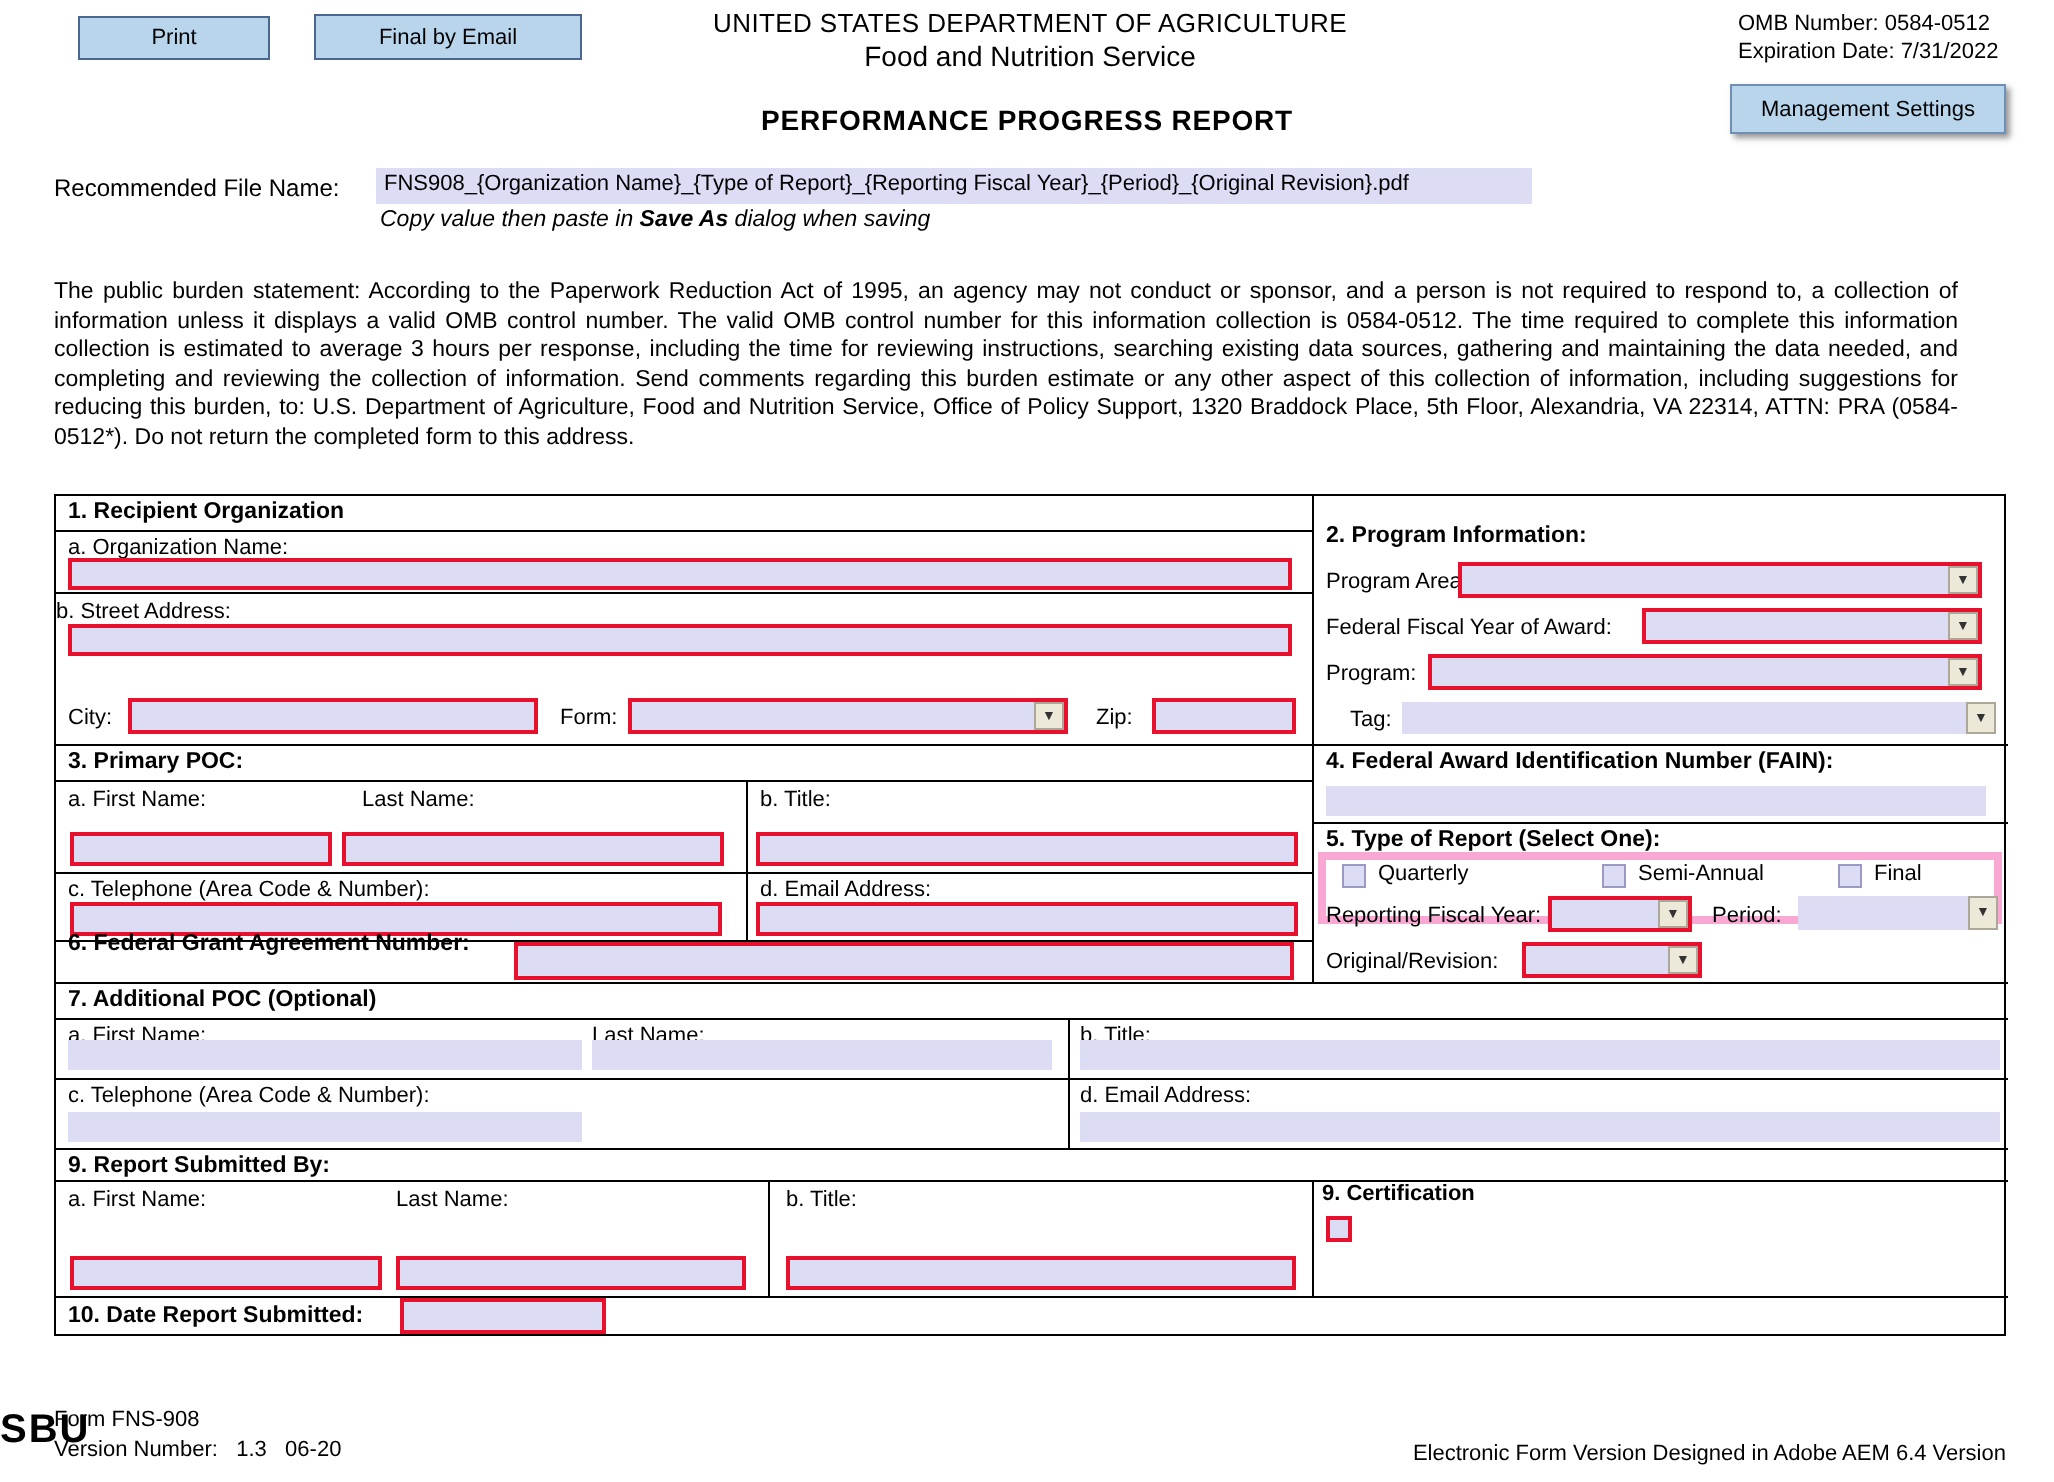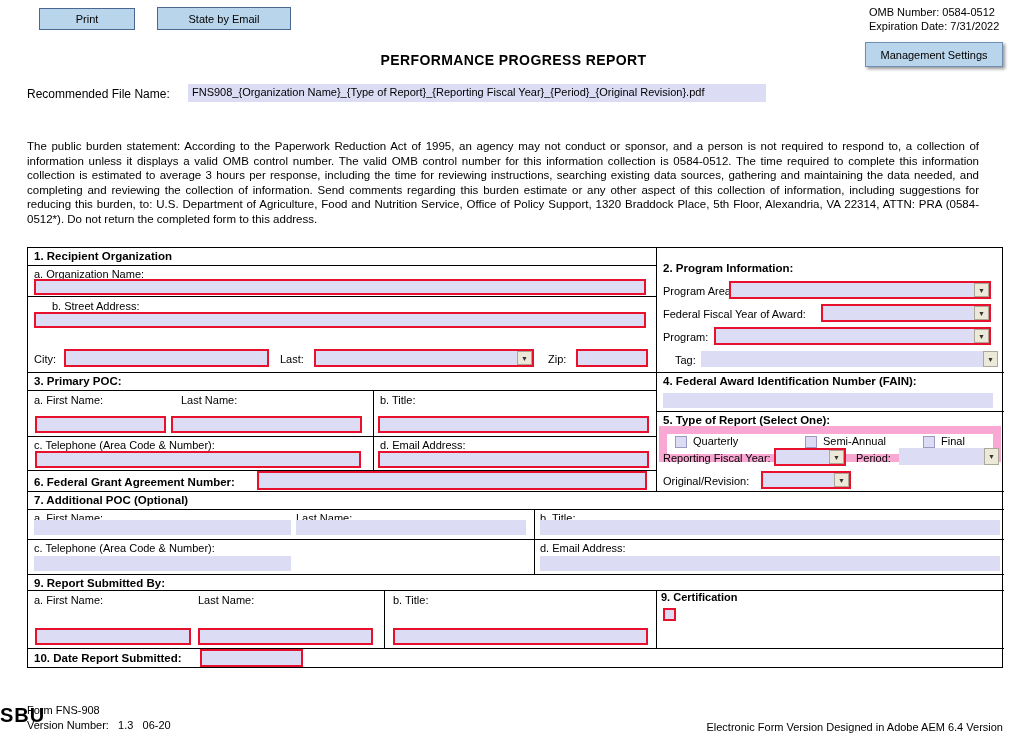--- a/index.html
+++ b/index.html
@@ -27,34 +27,41 @@
          border:1px solid #000;box-sizing:border-box;}
   .note span{white-space:pre-wrap;}
   .hl{background:#dcdcf5;}
 </style>
 </head>
 <body>
 
 <div class="page">
 
   <button class="btn" style="left:39px;top:8px;width:96px;height:22px;">Print</button>
-  <button class="btn" style="left:157px;top:7px;width:134px;height:23px;">State by Email</button>
+  <button class="btn" style="left:157px;top:7px;width:134px;height:23px;">Final by Email</button>
 
+  <div style="position:absolute;left:270px;top:4px;width:490px;text-align:center;">
+    <div style="font-size:13px;letter-spacing:.2px;">UNITED STATES DEPARTMENT OF AGRICULTURE</div>
+    <div style="font-size:14px;margin-top:1px;">Food and Nutrition Service</div>
+  </div>
 
   <div style="position:absolute;left:869px;top:5px;font-size:11px;line-height:14px;">
     <div>OMB Number: 0584-0512</div>
     <div>Expiration Date: 7/31/2022</div>
   </div>
 
   <div style="position:absolute;left:0;right:0;top:52px;text-align:center;font-size:14px;font-weight:bold;letter-spacing:.4px;">PERFORMANCE PROGRESS REPORT</div>
 
   <button class="btn btn3d" style="left:865px;top:42px;width:138px;height:25px;">Management Settings</button>
 
   <div class="lbl" style="left:27px;top:87px;font-size:12px;font-weight:normal;">Recommended File Name:</div>
   <div class="hl" style="position:absolute;left:188px;top:84px;width:578px;height:18px;font-size:11px;padding:2px 4px 0 4px;box-sizing:border-box;white-space:nowrap;">FNS908_{Organization Name}_{Type of Report}_{Reporting Fiscal Year}_{Period}_{Original Revision}.pdf</div>
+  <div class="note" style="position:absolute;left:190px;top:104px;font-size:11.5px;font-style:italic;">
+    <span>Copy value then paste in </span><span style="font-weight:bold;">Save As</span><span> dialog when saving</span>
+  </div>
 
   <div style="position:absolute;left:27px;top:139px;width:952px;font-size:11.5px;line-height:14.6px;text-align:justify;">The public burden statement: According to the Paperwork Reduction Act of 1995, an agency may not conduct or sponsor, and a person is not required to respond to, a collection of information unless it displays a valid OMB control number. The valid OMB control number for this information collection is 0584-0512. The time required to complete this information collection is estimated to average 3 hours per response, including the time for reviewing instructions, searching existing data sources, gathering and maintaining the data needed, and completing and reviewing the collection of information. Send comments regarding this burden estimate or any other aspect of this collection of information, including suggestions for reducing this burden, to: U.S. Department of Agriculture, Food and Nutrition Service, Office of Policy Support, 1320 Braddock Place, 5th Floor, Alexandria, VA 22314, ATTN: PRA (0584-0512*). Do not return the completed form to this address.</div>
 
   <div class="table">
 
     <div class="hline" style="left:0;top:17px;width:628px;"></div>
     <div class="hline" style="left:0;top:48px;width:628px;"></div>
     <div class="hline" style="left:0;top:124px;width:976px;"></div>
     <div class="hline" style="left:0;top:142px;width:628px;"></div>
     <div class="hline" style="left:0;top:188px;width:628px;"></div>
@@ -68,25 +75,25 @@
     <div class="vline" style="left:506px;top:261px;height:65px;"></div>
     <div class="hline" style="left:0;top:326px;width:976px;"></div>
     <div class="hline" style="left:0;top:342px;width:976px;"></div>
     <div class="vline" style="left:356px;top:342px;height:58px;"></div>
     <div class="vline" style="left:628px;top:342px;height:58px;"></div>
     <div class="hline" style="left:0;top:400px;width:976px;"></div>
 
     <div class="hdr" style="left:6px;top:2px;">1. Recipient Organization</div>
     <div class="lbl" style="left:6px;top:20px;">a. Organization Name:</div>
     <input type="text" class="inp req" style="left: 6px; top: 31px; width: 612px; height: 16px;">
-    <div class="lbl" style="left:24px;top:52px;">b. Street Address:</div>
+    <div class="lbl" style="left:0;top:52px;">b. Street Address:</div>
     <input type="text" class="inp req" style="left: 6px; top: 64px; width: 612px; height: 16px;">
     <div class="lbl" style="left:6px;top:105px;">City:</div>
     <input type="text" class="inp req" style="left: 36px; top: 101px; width: 205px; height: 18px;">
-    <div class="lbl" style="left:252px;top:105px;">Last:</div>
+    <div class="lbl" style="left:252px;top:105px;">Form:</div>
     <div class="dd req" style="left:286px;top:101px;width:220px;height:18px;">
       <span class="arr">▼</span>
     </div>
     <div class="lbl" style="left:520px;top:105px;">Zip:</div>
     <input type="text" class="inp req" style="left: 548px; top: 101px; width: 72px; height: 18px;">
 
     <div class="hdr" style="left:635px;top:14px;">2. Program Information:</div>
     <div class="lbl" style="left:635px;top:37px;">Program Area:</div>
     <div class="dd req" style="left:701px;top:33px;width:262px;height:18px;">
       <span class="arr">▼</span>
@@ -113,42 +120,42 @@
     <input type="text" class="inp req" style="left: 350px; top: 168px; width: 271px; height: 17px;">
     <div class="lbl" style="left:6px;top:191px;">c. Telephone (Area Code &amp; Number):</div>
     <div class="lbl" style="left:352px;top:191px;">d. Email Address:</div>
     <input type="text" class="inp req" style="left: 7px; top: 203px; width: 326px; height: 17px;">
     <input type="text" class="inp req" style="left: 350px; top: 203px; width: 271px; height: 17px;">
 
     <div class="hdr" style="left:635px;top:127px;">4. Federal Award Identification Number (FAIN):</div>
     <input type="text" class="inp" style="left: 635px; top: 145px; width: 330px; height: 15px;">
 
     <div class="hdr" style="left:635px;top:166px;">5. Type of Report (Select One):</div>
-    <div style="position:absolute;left:631px;top:178px;width:342px;height:36px;border:8px solid #f9a8d4;box-sizing:border-box;">
+    <div style="position:absolute;left:631px;top:178px;width:342px;height:36px;border:4px solid #f9a8d4;box-sizing:border-box;">
       <span class="cb" style="left:8px;top:2px;"></span>
       <span class="lbl" style="left:26px;top:1px;">Quarterly</span>
       <span class="cb" style="left:138px;top:2px;"></span>
       <span class="lbl" style="left:156px;top:1px;">Semi-Annual</span>
       <span class="cb" style="left:256px;top:2px;"></span>
       <span class="lbl" style="left:274px;top:1px;">Final</span>
     </div>
     <div class="lbl" style="left:635px;top:204px;">Reporting Fiscal Year:</div>
     <div class="dd req" style="left:746px;top:200px;width:72px;height:18px;">
       <span class="arr">▼</span>
     </div>
     <div class="lbl" style="left:828px;top:204px;">Period:</div>
     <div class="dd" style="left:871px;top:200px;width:100px;height:17px;">
       <span class="arr">▼</span>
     </div>
     <div class="lbl" style="left:635px;top:227px;">Original/Revision:</div>
     <div class="dd req" style="left:733px;top:223px;width:90px;height:18px;">
       <span class="arr">▼</span>
     </div>
 
-    <div class="hdr" style="left:6px;top:228px;">6. Federal Grant Agreement Number:</div>
+    <div class="hdr" style="left:6px;top:218px;">6. Federal Grant Agreement Number:</div>
     <input type="text" class="inp req" style="left: 229px; top: 223px; width: 390px; height: 19px;">
 
     <div class="hdr" style="left:6px;top:246px;">7. Additional POC (Optional)</div>
     <div class="lbl" style="left:6px;top:264px;">a. First Name:</div>
     <div class="lbl" style="left:268px;top:264px;">Last Name:</div>
     <div class="lbl" style="left:512px;top:264px;">b. Title:</div>
     <input type="text" class="inp" style="left: 6px; top: 272px; width: 257px; height: 15px;">
     <input type="text" class="inp" style="left: 268px; top: 272px; width: 230px; height: 15px;">
     <input type="text" class="inp" style="left: 512px; top: 272px; width: 460px; height: 15px;">
     <div class="lbl" style="left:6px;top:294px;">c. Telephone (Area Code &amp; Number):</div>

